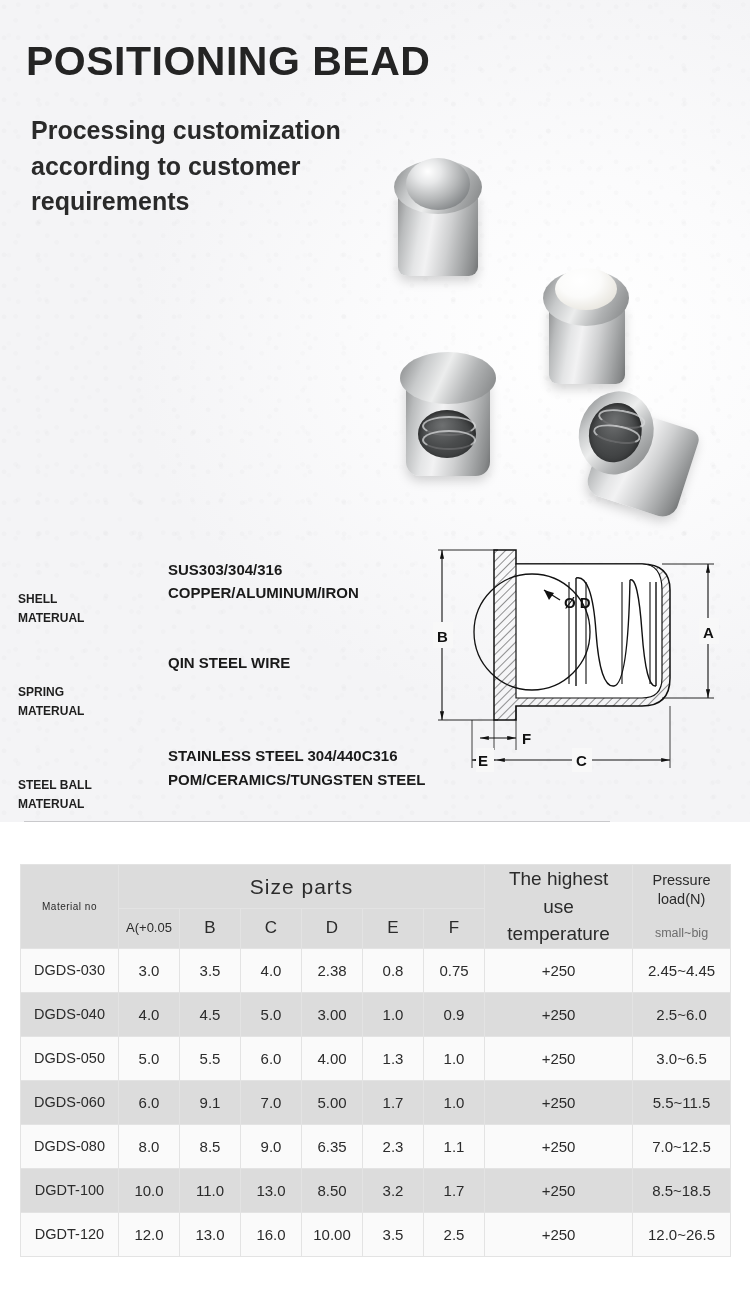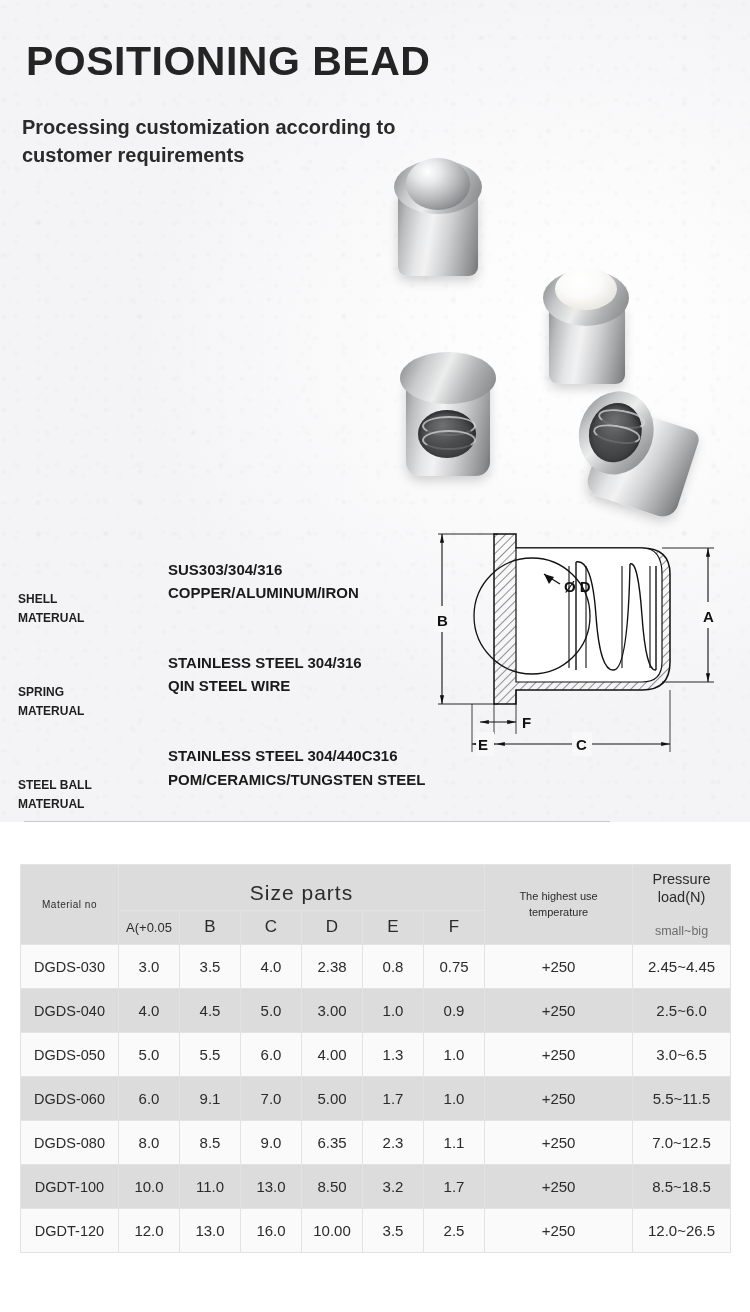--- a/index.html
+++ b/index.html
@@ -45,23 +45,23 @@
     position: absolute;
     left: 26px; top: 40px;
     font-size: 41px;
     font-weight: bold;
     letter-spacing: .5px;
     color: #242424;
     line-height: 1.05;
   }
   .subtitle {
     position: absolute;
-    left: 22px; top: 113px;
+    left: 31px; top: 113px;
     width: 430px;
-    font-size: 20px;
+    font-size: 25px;
     font-weight: bold;
     line-height: 1.42;
     color: #2a2a2a;
   }
 
   
   .photo {
     position: absolute;
     left: 340px; top: 150px;
     width: 410px; height: 370px;
@@ -113,21 +113,21 @@
   }
   .spec-value {
     margin-left: 22px;
     font-size: 15px;
     font-weight: bold;
     line-height: 1.55;
     color: #1a1a1a;
   }
 
   
-  .drawing { position: absolute; left: 424px; top: 522px; width: 316px; height: 246px; }
+  .drawing { position: absolute; left: 424px; top: 538px; width: 316px; height: 246px; }
   .drawing svg { display: block; }
 
   
   .divider {
     position: absolute;
     left: 24px; top: 821px;
     width: 586px; height: 1px;
     background: #c9c9cc;
   }
 
@@ -142,24 +142,24 @@
   table.spec-table td {
     border: 1px solid #e3e3e3;
     text-align: center;
     color: #2b2b2b;
   }
   thead th {
     background: #dcdcdc;
     font-weight: normal;
   }
   .th-material { font-size: 10px; letter-spacing: .5px; }
-  .th-size { font-size: 21px; letter-spacing: 1px; padding: 16px 0 5px; }
+  .th-size { font-size: 21px; letter-spacing: 1px; padding: 7px 0 5px; }
   .th-dim { font-size: 17px; padding: 6px 0 7px; font-weight: normal; margin-left: 24px; }
   .th-dim.small { font-size: 13px; }
-  .th-temp { font-size: 11px; line-height: 1.45; padding: 0 10px; }
+  .th-temp { font-size: 19px; line-height: 1.45; padding: 0 10px; }
   .th-load { font-size: 14.5px; line-height: 1.3; }
   .th-load .sub { display: block; font-size: 12.5px; color: #6d6d6d; margin-top: 16px; }
   tbody td {
     height: 41px;
     font-size: 15px;
     background: #fafafa;
   }
   tbody tr:nth-child(even) td { background: #dcdcdc; }
   tbody td.matno { font-size: 14.5px; }
 </style>
@@ -215,21 +215,20 @@
         <div>SUS303/304/316</div>
         <div>COPPER/ALUMINUM/IRON</div>
       </div>
     </div>
     <div class="spec-row">
       <div class="spec-label">
         <div>SPRING</div>
         <div>MATERUAL</div>
       </div>
       <div class="spec-value">
-        <div>STAINLESS STEEL 304/316</div>
         <div>QIN STEEL WIRE</div>
       </div>
     </div>
     <div class="spec-row">
       <div class="spec-label">
         <div>STEEL BALL</div>
         <div>MATERUAL</div>
       </div>
       <div class="spec-value">
         <div>STAINLESS STEEL 304/440C316</div>

